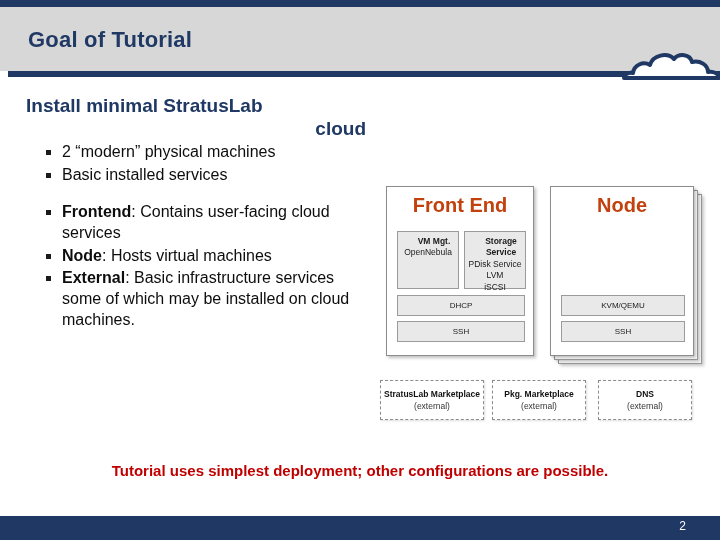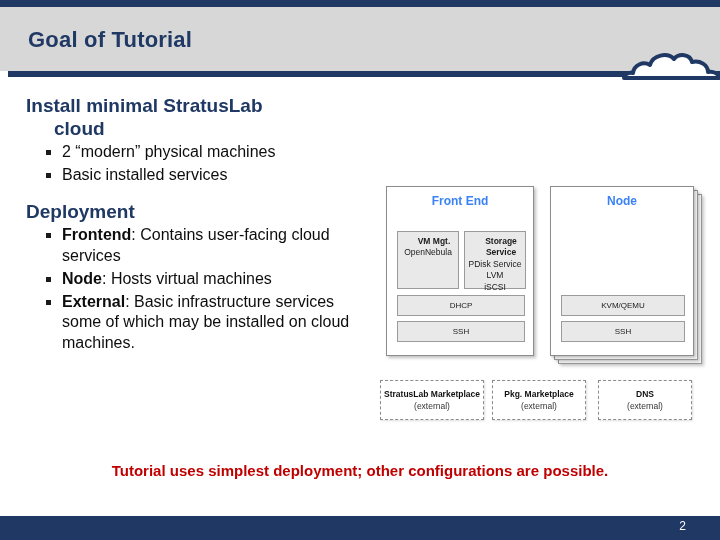--- a/index.html
+++ b/index.html
@@ -70,20 +70,21 @@
     font-size: 19px;
     font-weight: bold;
     color: #1f3864;
     line-height: 1.22;
     margin: 0 0 2px 0;
     padding-left: 0;
   }
   .lvl1-cont {
     display: block;
     padding-left: 28px;
+    text-align: right;
   }
   .bullet-list {
     list-style: none;
     margin: 0;
     padding: 0;
   }
   .bullet-item {
     position: relative;
     font-size: 16px;
     color: #0d0d0d;
@@ -121,23 +122,23 @@
     position: absolute;
     background: #ffffff;
     border: 1px solid #9a9a9a;
     box-shadow: 2px 2px 3px rgba(0,0,0,0.22);
     box-sizing: border-box;
   }
   .panel-title {
     position: absolute;
     left: 0; right: 0; top: 7px;
     text-align: center;
-    font-size: 12px;
-    font-weight: bold;
-    color: #3b82f6;
+    font-size: 20px;
+    font-weight: bold;
+    color: #c2410c;
   }
   .svcbox {
     position: absolute;
     background: #e9e9e9;
     border: 1px solid #9b9b9b;
     box-sizing: border-box;
     text-align: center;
     color: #1a1a1a;
     padding-top: 4px;
   }
@@ -243,21 +244,20 @@
         <span>2 “modern” physical machines</span>
       </li>
       <li class="bullet-item">
         <span class="sq"></span>
         <span>Basic installed services</span>
       </li>
     </ul>
 
     <div class="section-gap"></div>
 
-    <div class="lvl1">Deployment</div>
 
     <ul class="bullet-list">
       <li class="bullet-item">
         <span class="sq"></span>
         <b>Frontend</b><span>: Contains user-facing cloud services</span>
       </li>
       <li class="bullet-item">
         <span class="sq"></span>
         <b>Node</b><span>: Hosts virtual machines</span>
       </li>

